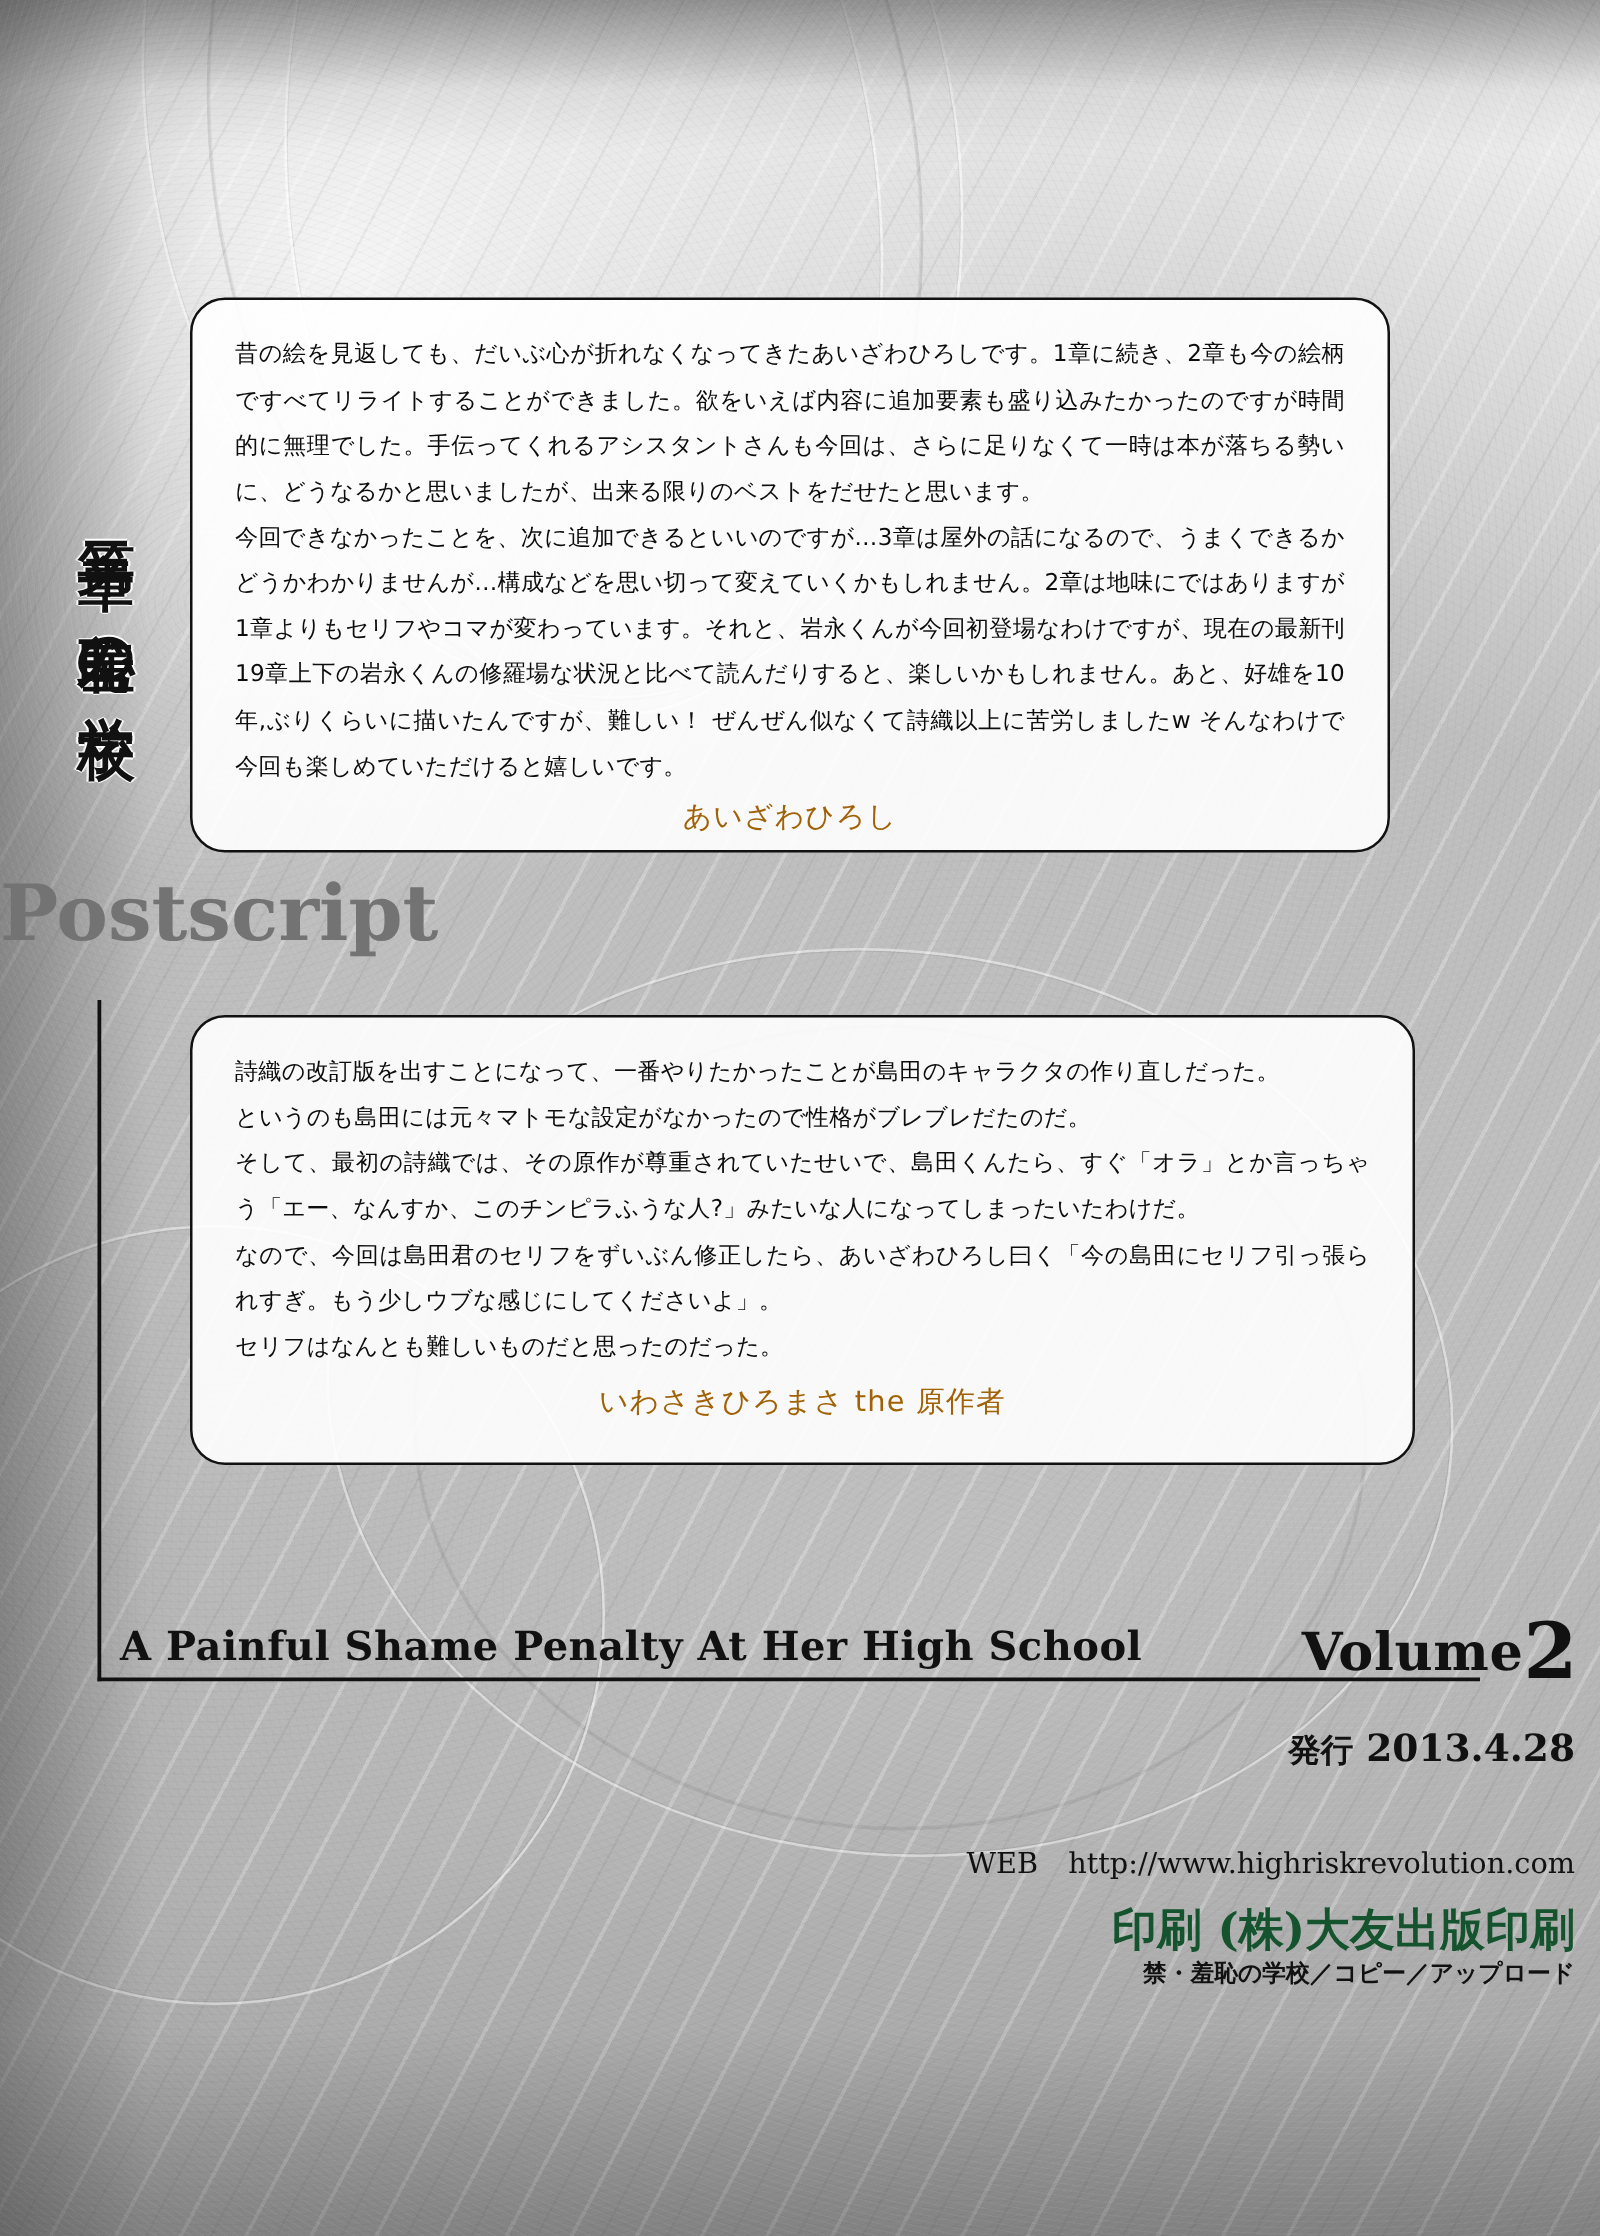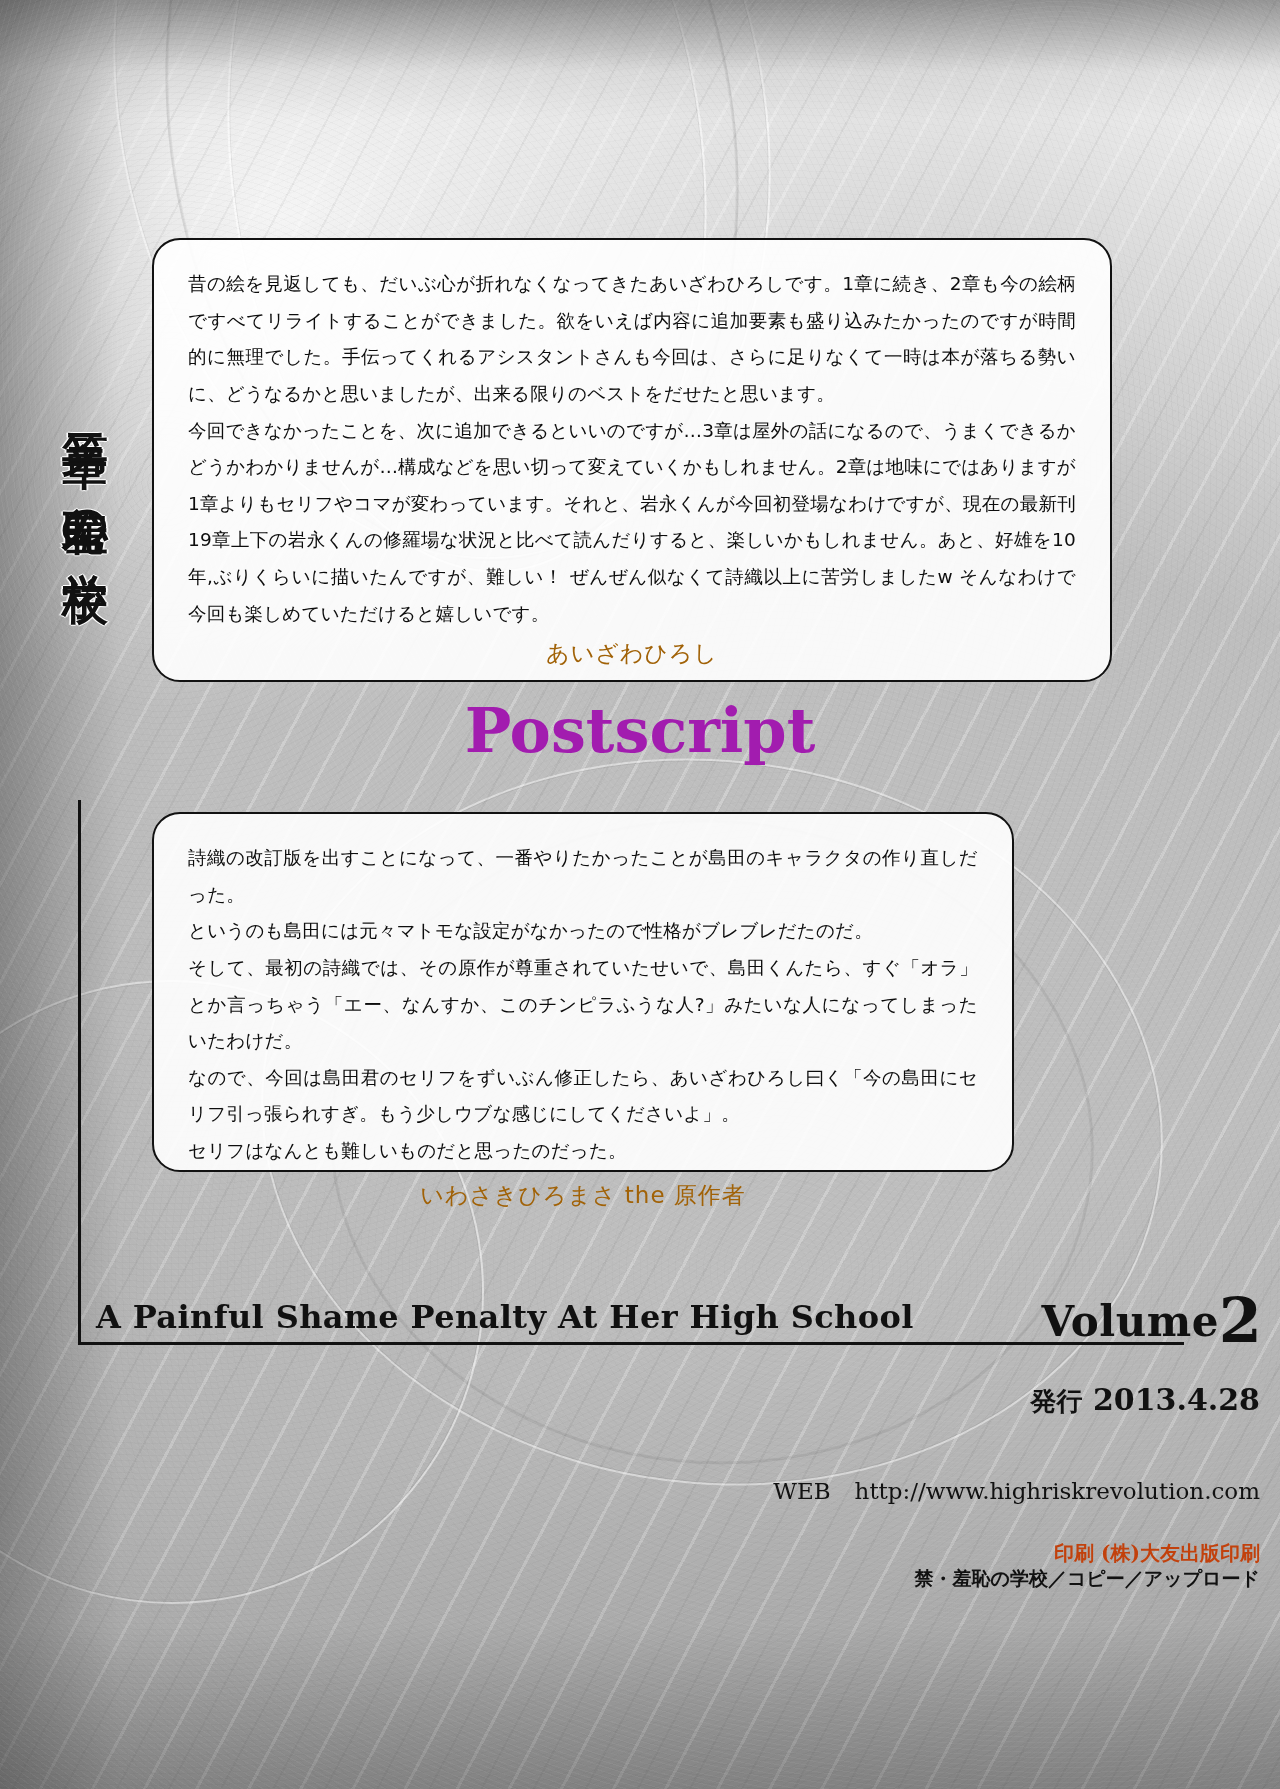--- a/index.html
+++ b/index.html
@@ -118,21 +118,21 @@
   .panel-top {
     left: 152px;
     top: 238px;
     width: 960px;
     height: 444px;
     padding: 26px 34px 10px 34px;
   }
   .panel-bottom {
     left: 152px;
     top: 812px;
-    width: 862px;
+    width: 980px;
     height: 360px;
     padding: 26px 34px 10px 34px;
   }
   .jp-body {
     font-family: "DejaVu Sans", sans-serif;
     font-size: 18.5px;
     line-height: 1.98;
     color: #0d0d0d;
     text-align: justify;
     letter-spacing: .2px;
@@ -151,26 +151,25 @@
   .sign-bottom {
     margin-top: 10px;
   }
 
   
   .postscript {
     position: absolute;
     left: 0;
     top: 694px;
     width: 1280px;
-    text-align: center;
     font-family: "DejaVu Serif", serif;
     font-size: 62px;
     font-weight: bold;
     letter-spacing: 0px;
-    color: #a21caf;
+    color: #737373;
   }
 
   
   .rule-vert {
     position: absolute;
     left: 78px;
     top: 800px;
     width: 3px;
     height: 545px;
     background: #111;
@@ -230,24 +229,23 @@
     white-space: nowrap;
   }
   .contact .k { display: inline-block; min-width: 74px; text-align: left; margin-top: 47px; }
 
   .printer {
     position: absolute;
     right: 20px;
     top: 1520px;
     font-family: "DejaVu Serif", serif;
     font-weight: bold;
-    font-size: 20px;
-    color: #c2410c;
-    white-space: nowrap;
-    margin-top: 20px;
+    font-size: 36px;
+    color: #14532d;
+    white-space: nowrap;
   }
   .notice {
     position: absolute;
     right: 20px;
     top: 1566px;
     font-family: "DejaVu Sans", sans-serif;
     font-weight: bold;
     font-size: 19px;
     color: #111;
     white-space: nowrap;

